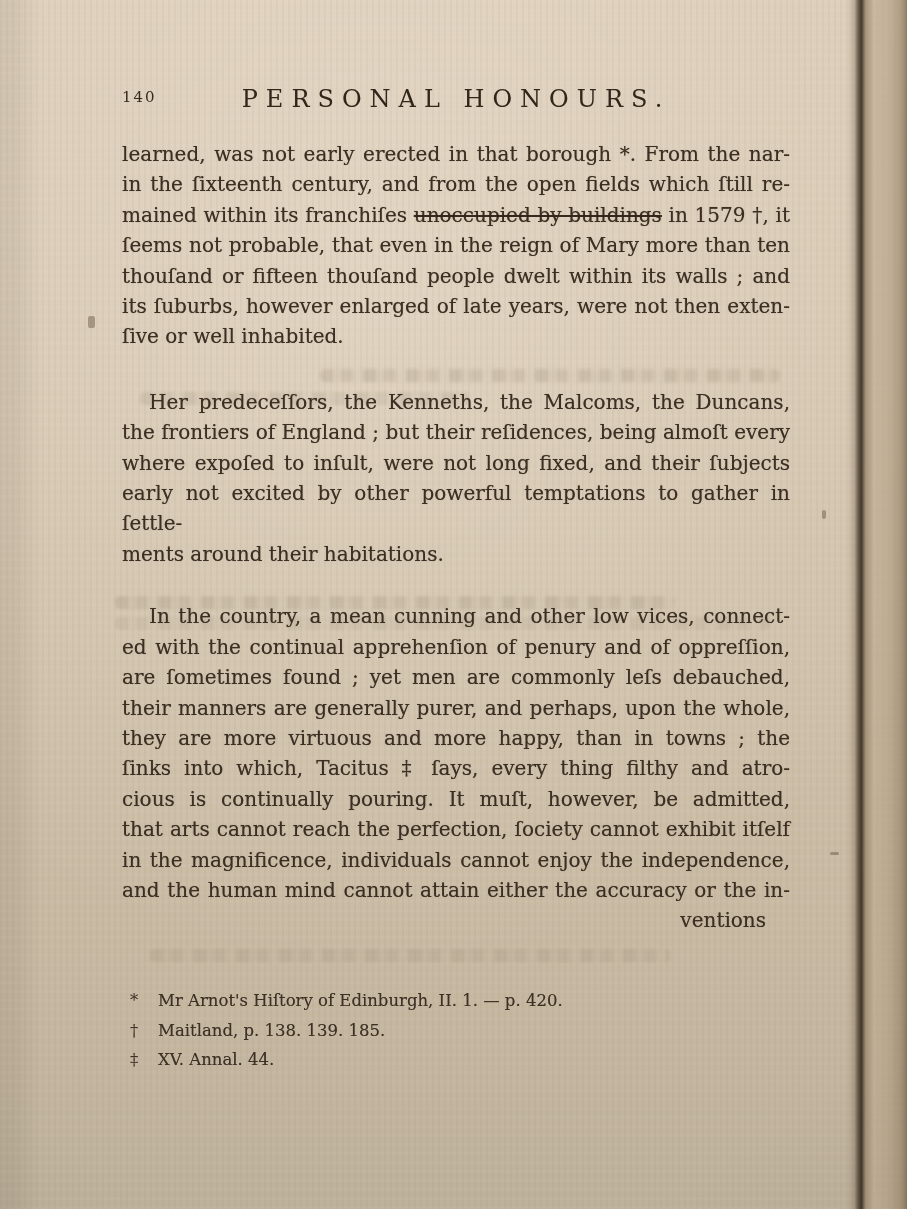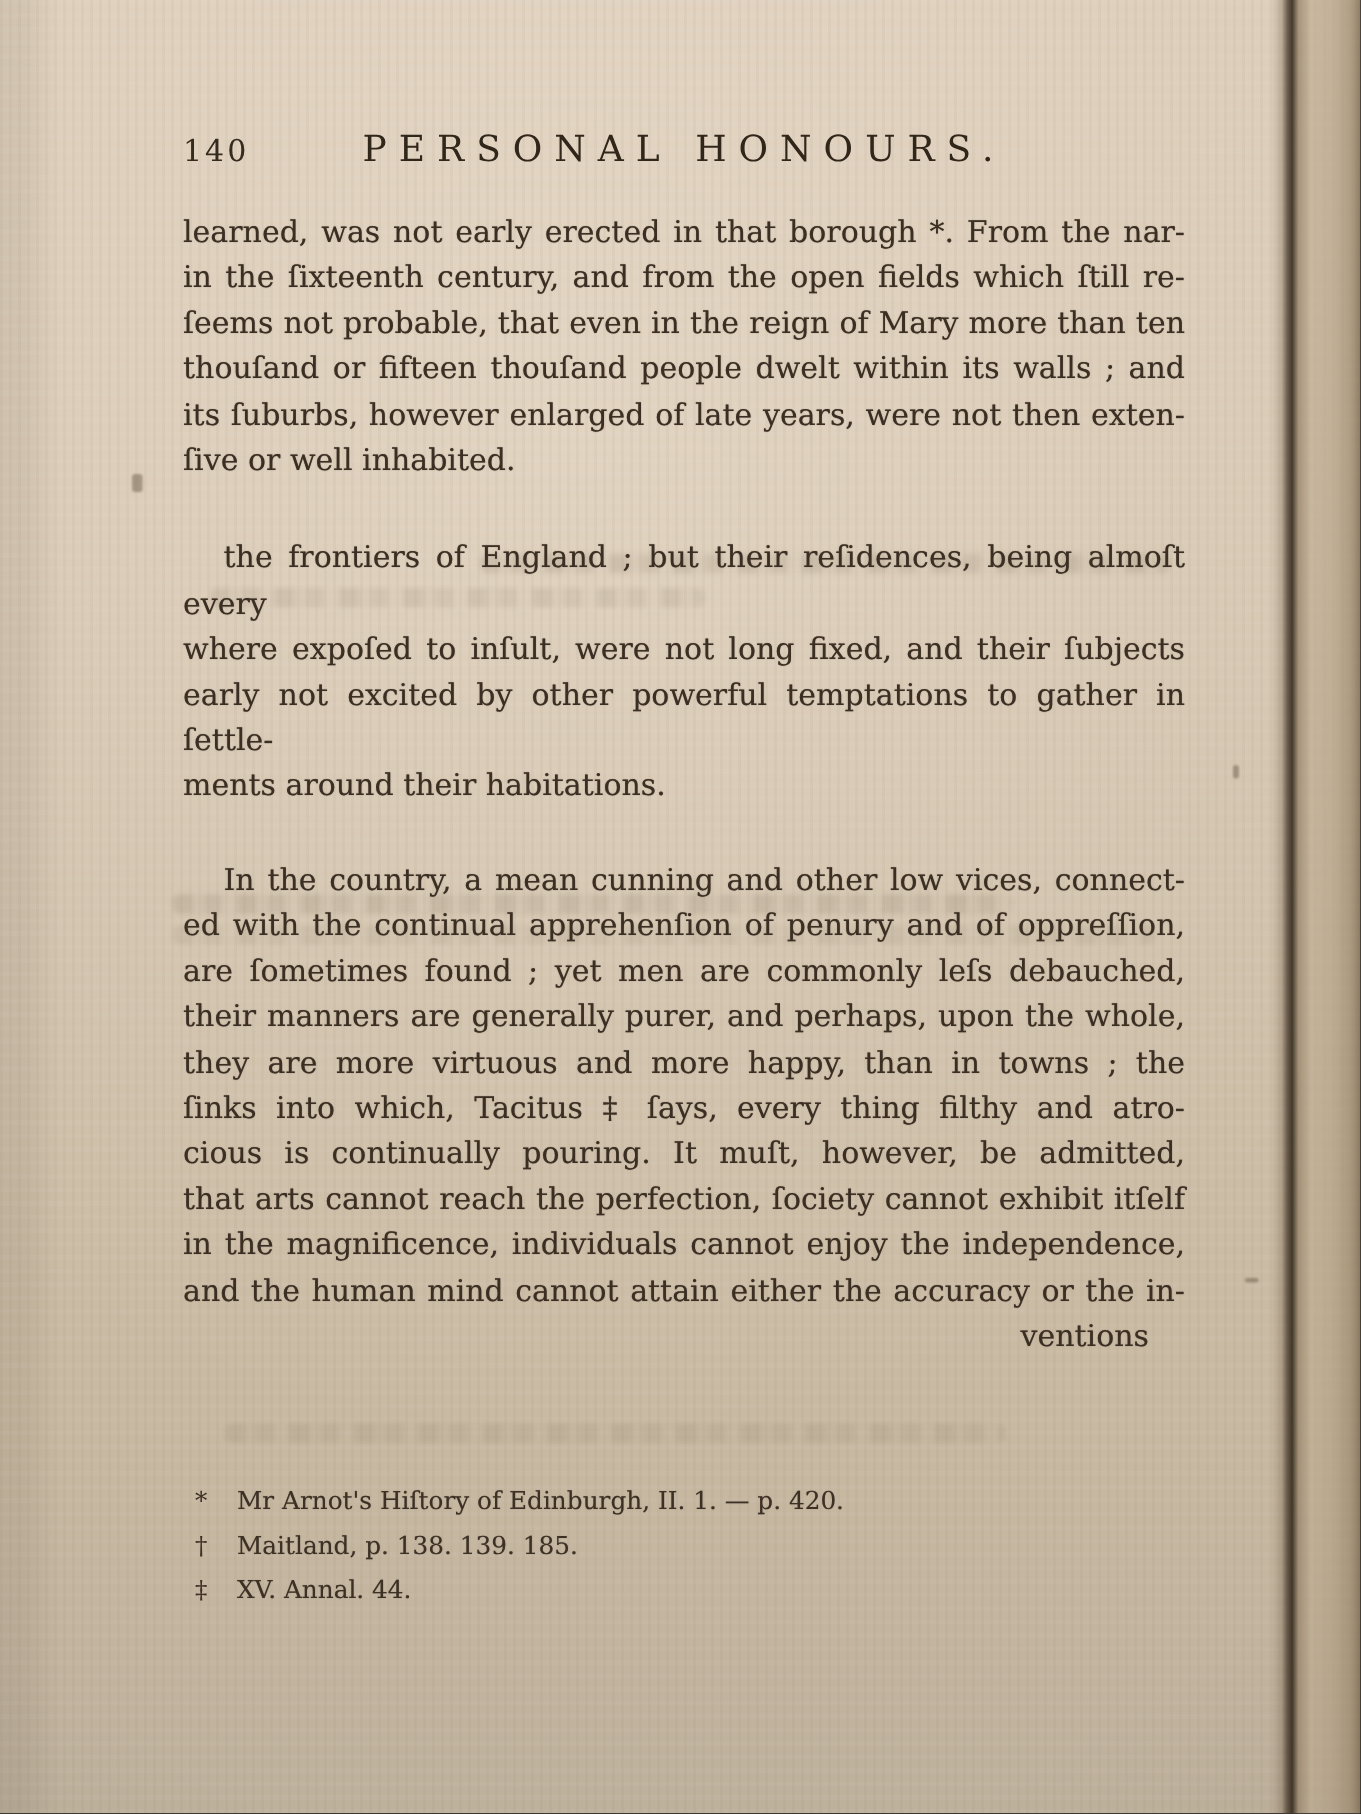--- a/index.html
+++ b/index.html
@@ -22,21 +22,21 @@
   .edge {
     position:absolute; top:0; right:0; width:60px; height:1209px; pointer-events:none;
     background:linear-gradient(90deg,
       rgba(100,80,60,0) 0%, rgba(100,80,60,0.25) 12%,
       rgba(62,48,34,0.65) 18%, rgba(42,32,21,0.85) 24%,
       rgba(152,134,108,0.80) 31%, rgba(188,170,142,0.60) 45%,
       rgba(173,153,125,0.55) 70%, rgba(150,130,102,0.65) 90%,
       rgba(118,98,75,0.75) 100%);
   }
   .header { position:absolute; top:85px; left:122px; width:668px; height:32px; }
-  .pagenum { position:absolute; left:0; top:3px; font-size:20px; letter-spacing:2px; color:#362b1f; }
+  .pagenum { position:absolute; left:0; top:3px; font-size:15px; letter-spacing:2px; color:#362b1f; }
   .title { position:absolute; left:0; right:0; text-align:center; font-size:24px; letter-spacing:8px; color:#31261a; }
   .text-block { position:absolute; top:139px; left:122px; width:668px; font-size:20px; line-height:30.4px; }
   .line { white-space:normal; text-shadow:0 0 0.7px rgba(59,46,34,0.55); }
   .line.just { text-align:justify; text-align-last:justify; }
   .para.indent .line:first-child { text-indent:27px; }
   .para.m1 { margin-top:35px; }
   .para.m2 { margin-top:32px; }
   .strike { text-decoration:line-through; text-decoration-thickness:2.2px; text-decoration-color:rgba(48,36,24,0.92); }
   .catchword { text-align:right; line-height:30.4px; padding-right:24px; text-shadow:0 0 0.7px rgba(59,46,34,0.55); }
   .footnotes { position:absolute; top:986px; left:130px; width:620px; font-size:16.5px; line-height:29.5px; color:#3d3125; }
@@ -69,26 +69,28 @@
 
   <div class="header">
     <span class="pagenum">140</span>
     <span class="title">PERSONAL HONOURS.</span>
   </div>
 
   <div class="text-block">
     <div class="para">
         <div class="line just"><span>learned, was not early erected in that borough *. From the nar-</span></div>
         <div class="line just"><span>in the ſixteenth century, and from the open fields which ſtill re-</span></div>
+        <div class="line just"><span>mained within its franchiſes </span><span class="strike">unoccupied by buildings</span><span> in 1579 †, it</span></div>
         <div class="line just"><span>ſeems not probable, that even in the reign of Mary more than ten</span></div>
         <div class="line just"><span>thouſand or fifteen thouſand people dwelt within its walls ; and</span></div>
         <div class="line just"><span>its ſuburbs, however enlarged of late years, were not then exten-</span></div>
         <div class="line"><span>ſive or well inhabited.</span></div>
       </div>
     <div class="para indent m1">
+        <div class="line just"><span>Her predeceſſors, the Kenneths, the Malcoms, the Duncans,</span></div>
         <div class="line just"><span>the frontiers of England ; but their reſidences, being almoſt every</span></div>
         <div class="line just"><span>where expoſed to inſult, were not long fixed, and their ſubjects</span></div>
         <div class="line just"><span>early not excited by other powerful temptations to gather in ſettle-</span></div>
         <div class="line"><span>ments around their habitations.</span></div>
       </div>
     <div class="para indent m2">
         <div class="line just"><span>In the country, a mean cunning and other low vices, connect-</span></div>
         <div class="line just"><span>ed with the continual apprehenſion of penury and of oppreſſion,</span></div>
         <div class="line just"><span>are ſometimes found ; yet men are commonly leſs debauched,</span></div>
         <div class="line just"><span>their manners are generally purer, and perhaps, upon the whole,</span></div>

